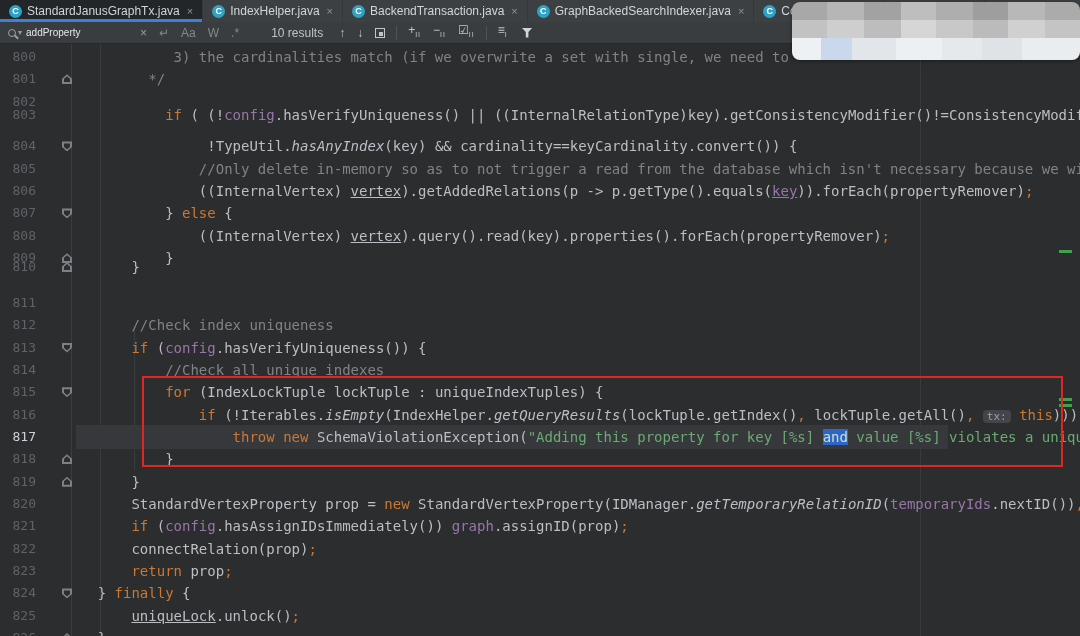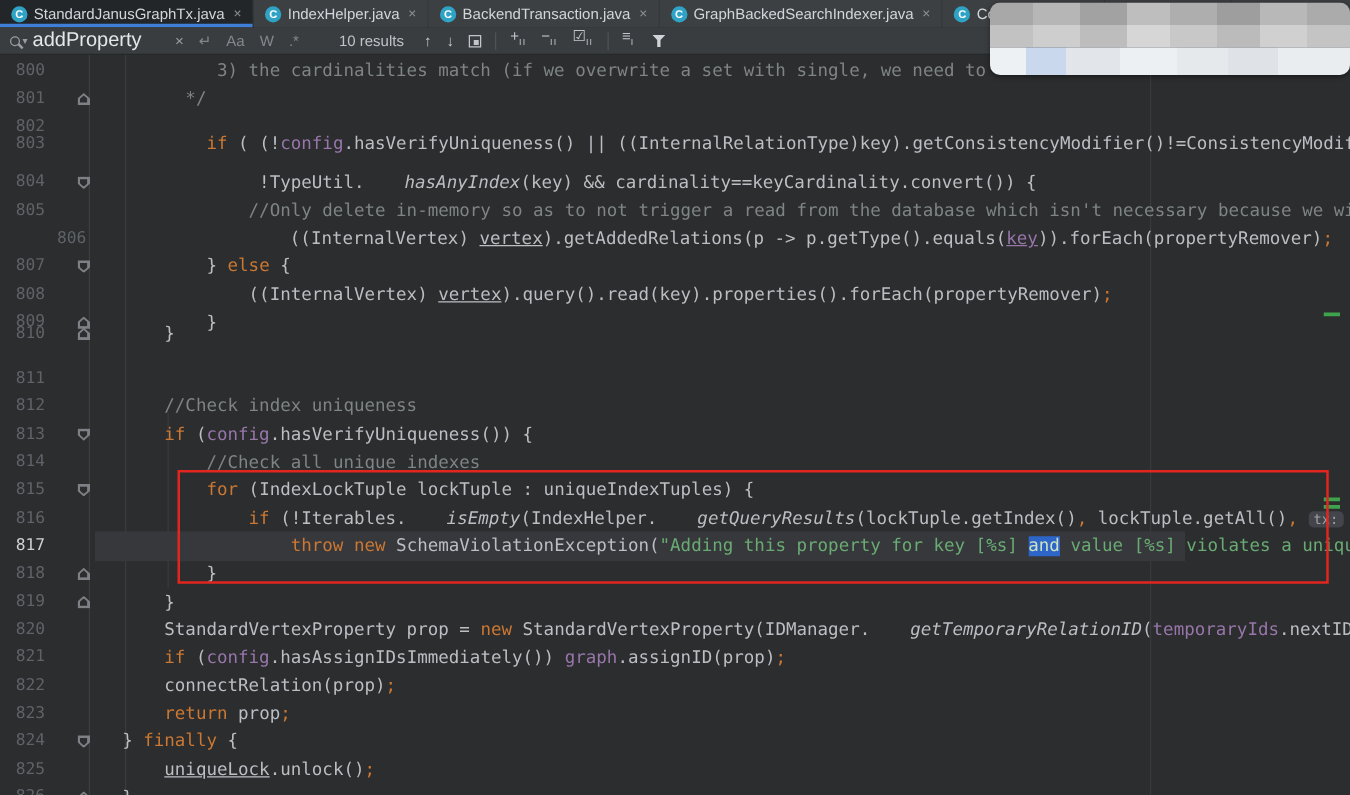--- a/index.html
+++ b/index.html
@@ -20,21 +20,21 @@
   .ficon.interface{background:#4fa64c;}
   .tab .close{color:#8f9396;font-size:11px;margin-left:2px;}
 
   
   #findbar{position:absolute;left:0;top:22px;width:1080px;height:22px;background:#3a3d40;
            border-bottom:1px solid #26282a;display:flex;align-items:center;font-size:12px;color:#c2c5c9;}
   .lens{width:8px;height:8px;border:1.5px solid #9a9ea2;border-radius:50%;position:relative;margin-left:8px;flex:0 0 auto;}
   .lens i{position:absolute;width:5px;height:1.5px;background:#9a9ea2;transform:rotate(45deg);right:-4px;bottom:-2px;}
   .caret{color:#9a9ea2;font-size:8px;margin:0 4px 0 2px;}
   #find-input{background:transparent;border:none;outline:none;color:#e4e6e9;
-        font-family:"Liberation Sans",sans-serif;font-size:16px;width:108px;padding:0;}
+        font-family:"Liberation Sans",sans-serif;font-size:10px;width:108px;padding:0;}
   .fb-ic{color:#84888c;margin:0 6px;font-size:12px;line-height:22px;}
   .fb-ic.bright{color:#c2c5c9;}
   .fb-sep{width:1px;height:14px;background:#505356;margin:0 5px;}
   #results-label{margin:0 10px 0 26px;color:#bfc3c7;}
   .mini{font-size:7px;vertical-align:sub;letter-spacing:1px;}
   .boxic{width:10px;height:10px;border:1.5px solid #c2c5c9;position:relative;display:inline-block;margin:0 6px;}
   .boxic i{position:absolute;right:1px;bottom:1px;width:4px;height:4px;background:#c2c5c9;}
   .funnel{width:11px;height:10px;background:#d0d3d7;margin:0 8px;
           clip-path:polygon(0 0,100% 0,62% 45%,62% 100%,38% 100%,38% 45%,0 0);}
 
@@ -60,21 +60,21 @@
   .code{position:absolute;left:64px;top:0;}
   .fold{position:absolute;left:62px;top:6px;width:10px;height:10px;}
   .fold .o{position:absolute;inset:0;background:#7d8186;}
   .fold .i{position:absolute;inset:2px;background:var(--editorBg,#2b2d2e);}
   .fold.down .o,.fold.down .i{clip-path:polygon(0 0,100% 0,100% 55%,50% 100%,0 55%);}
   .fold.up .o,.fold.up .i{clip-path:polygon(50% 0,100% 45%,100% 100%,0 100%,0 45%);}
 
   .tk-k{color:var(--keyword,#cc7832);} .tk-d{color:var(--deftext,#bcbec4);}
   .tk-c{color:var(--comment,#7f8487);} .tk-s{color:var(--string,#6aab73);}
   .tk-f{color:var(--field,#9876aa);}   .tk-p{color:var(--keyword,#cc7832);}
-  .tk-im{color:var(--deftext,#bcbec4);font-style:italic;margin-left:32px;}
+  .tk-im{color:var(--deftext,#bcbec4);font-style:italic;}
   .tk-u{color:var(--deftext,#bcbec4);text-decoration:underline;}
   .tk-uf{color:var(--field,#9876aa);text-decoration:underline;}
   .tk-hl{background:var(--selection,#2e65c9);color:#cde3bf;}
   .tk-hint{background:#43454a;color:#9da0a4;border-radius:4px;padding:0 4px;font-size:11px;}
 
   #red-box{position:absolute;left:142px;top:332px;width:921px;height:91px;
            border:2px solid var(--redbox,#e2261f);z-index:40;pointer-events:none;}
   .smark{position:absolute;width:13px;height:3px;background:#3fa34d;right:8px;}
 </style>
 </head>
@@ -152,21 +152,21 @@
     <div class="iguide" style="left:100px;top:0;bottom:0;"></div>
     <div class="iguide" style="left:134px;top:286px;height:140px;"></div>
     <div class="vline" id="margin-guide"></div>
     <div id="lines">
         <div class="line" style="top: 2px;"><span class="lnum">800</span><span class="code">             <span class="tk-c">3) the cardinalities match (if we overwrite a set with single, we need to</span></span></div>
         <div class="line" style="top: 24.35px;"><span class="lnum">801</span><span class="fold up"><span class="o"></span><span class="i"></span></span><span class="code">          <span class="tk-c">*/</span></span></div>
         <div class="line" style="top: 46.7px;"><span class="lnum">802</span><span class="code"></span></div>
         <div class="line" style="top: 60px; padding-left: 16px;"><span class="lnum">803</span><span class="code">            <span class="tk-k">if</span><span class="tk-d"> ( (!</span><span class="tk-f">config</span><span class="tk-d">.hasVerifyUniqueness() || ((InternalRelationType)key).getConsistencyModifier()!=ConsistencyModifier</span></span></div>
         <div class="line" style="top: 91.4px;"><span class="lnum">804</span><span class="fold down"><span class="o"></span><span class="i"></span></span><span class="code">                 <span class="tk-d">!TypeUtil.</span><span class="tk-im">hasAnyIndex</span><span class="tk-d">(key) &amp;&amp; cardinality==keyCardinality.convert()) {</span></span></div>
         <div class="line" style="top: 113.75px;"><span class="lnum">805</span><span class="code">                <span class="tk-c">//Only delete in-memory so as to not trigger a read from the database which isn't necessary because we will</span></span></div>
-        <div class="line" style="top: 136.1px; margin-left: 33px;"><span class="lnum">806</span><span class="code">                <span class="tk-d">((InternalVertex) </span><span class="tk-u">vertex</span><span class="tk-d">).getAddedRelations(p -&gt; p.getType().equals(</span><span class="tk-uf">key</span><span class="tk-d">)).forEach(propertyRemover)</span><span class="tk-p">;</span></span></div>
+        <div class="line" style="top: 136.1px;"><span class="lnum">806</span><span class="code">                <span class="tk-d">((InternalVertex) </span><span class="tk-u">vertex</span><span class="tk-d">).getAddedRelations(p -&gt; p.getType().equals(</span><span class="tk-uf">key</span><span class="tk-d">)).forEach(propertyRemover)</span><span class="tk-p">;</span></span></div>
         <div class="line" style="top: 158.45px;"><span class="lnum">807</span><span class="fold down"><span class="o"></span><span class="i"></span></span><span class="code">            <span class="tk-d">} </span><span class="tk-k">else</span><span class="tk-d"> {</span></span></div>
         <div class="line" style="top: 180.8px;"><span class="lnum">808</span><span class="code">                <span class="tk-d">((InternalVertex) </span><span class="tk-u">vertex</span><span class="tk-d">).query().read(key).properties().forEach(propertyRemover)</span><span class="tk-p">;</span></span></div>
         <div class="line" style="top: 203.15px;"><span class="lnum">809</span><span class="fold up"><span class="o"></span><span class="i"></span></span><span class="code">            <span class="tk-d">}</span></span></div>
         <div class="line" style="top: 212px; padding-left: 32px;"><span class="lnum">810</span><span class="fold up"><span class="o"></span><span class="i"></span></span><span class="code">        <span class="tk-d">}</span></span></div>
         <div class="line" style="top: 247.85px;"><span class="lnum">811</span><span class="code"></span></div>
         <div class="line" style="top: 270.2px;"><span class="lnum">812</span><span class="code">        <span class="tk-c">//Check index uniqueness</span></span></div>
         <div class="line" style="top: 292.55px;"><span class="lnum">813</span><span class="fold down"><span class="o"></span><span class="i"></span></span><span class="code">        <span class="tk-k">if</span><span class="tk-d"> (</span><span class="tk-f">config</span><span class="tk-d">.hasVerifyUniqueness()) {</span></span></div>
         <div class="line" style="top: 314.9px;"><span class="lnum">814</span><span class="code">            <span class="tk-c">//Check all unique indexes</span></span></div>
         <div class="line" style="top: 337.25px;"><span class="lnum">815</span><span class="fold down"><span class="o"></span><span class="i"></span></span><span class="code">            <span class="tk-k">for</span><span class="tk-d"> (IndexLockTuple lockTuple : uniqueIndexTuples) {</span></span></div>
         <div class="line" style="top: 359.6px;"><span class="lnum">816</span><span class="code">                <span class="tk-k">if</span><span class="tk-d"> (!Iterables.</span><span class="tk-im">isEmpty</span><span class="tk-d">(IndexHelper.</span><span class="tk-im">getQueryResults</span><span class="tk-d">(lockTuple.getIndex()</span><span class="tk-p">,</span><span class="tk-d"> lockTuple.getAll()</span><span class="tk-p">,</span><span class="tk-d"> </span><span class="tk-hint">tx:</span><span class="tk-d"> </span><span class="tk-k">this</span><span class="tk-d">)))</span></span></div>

